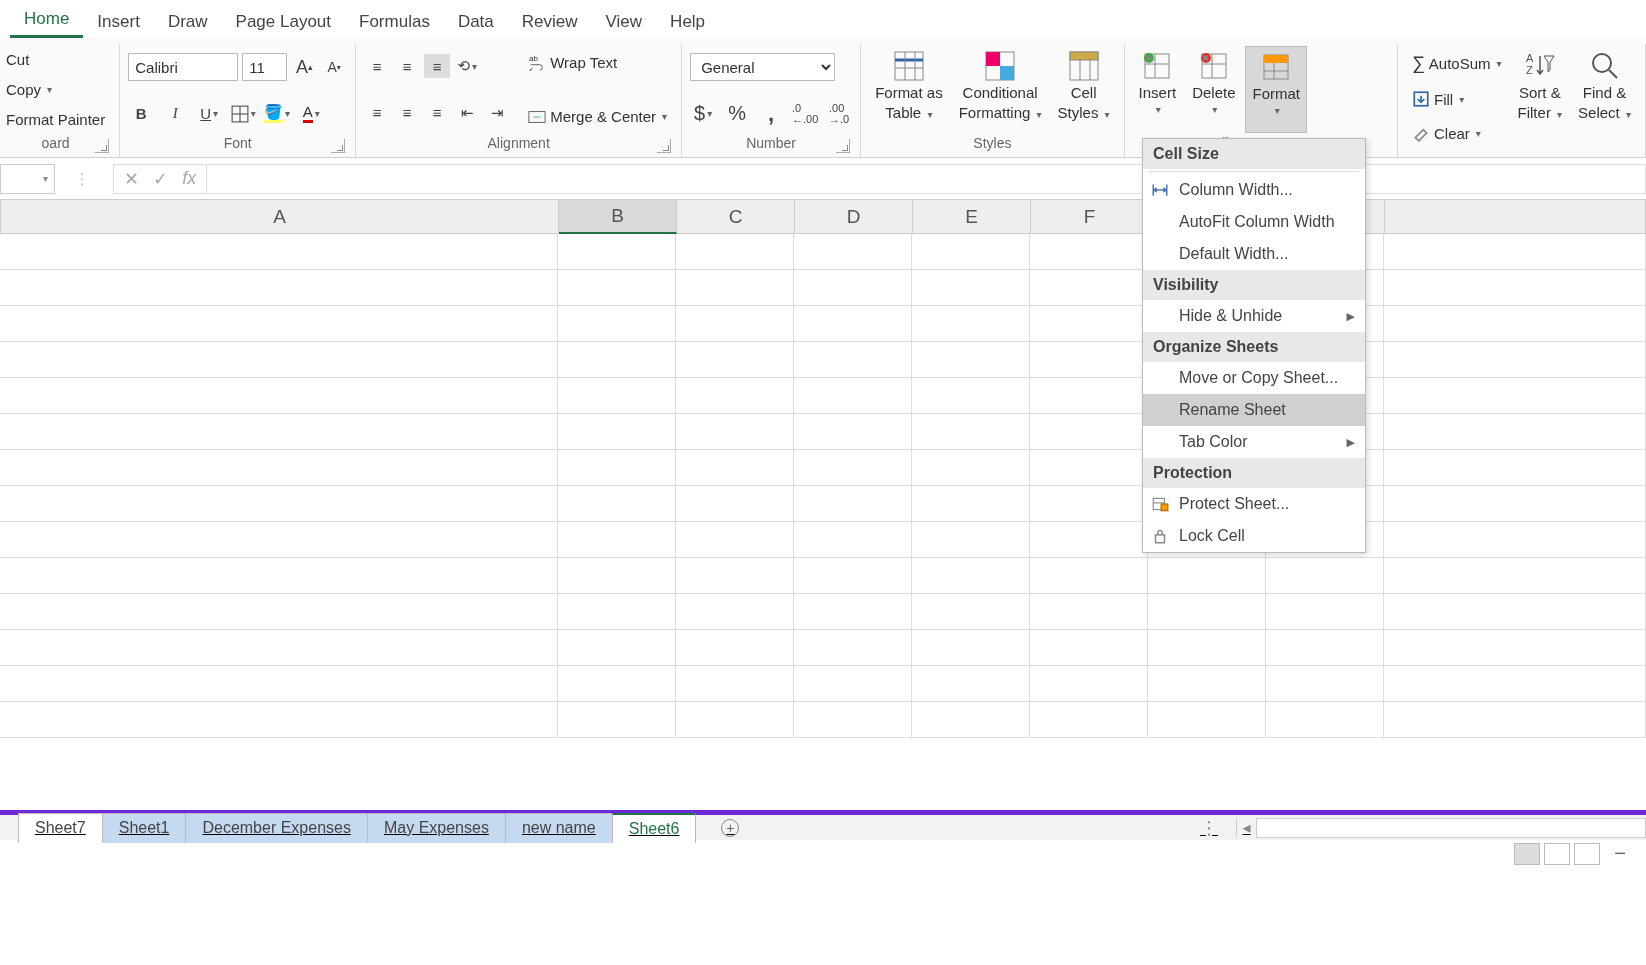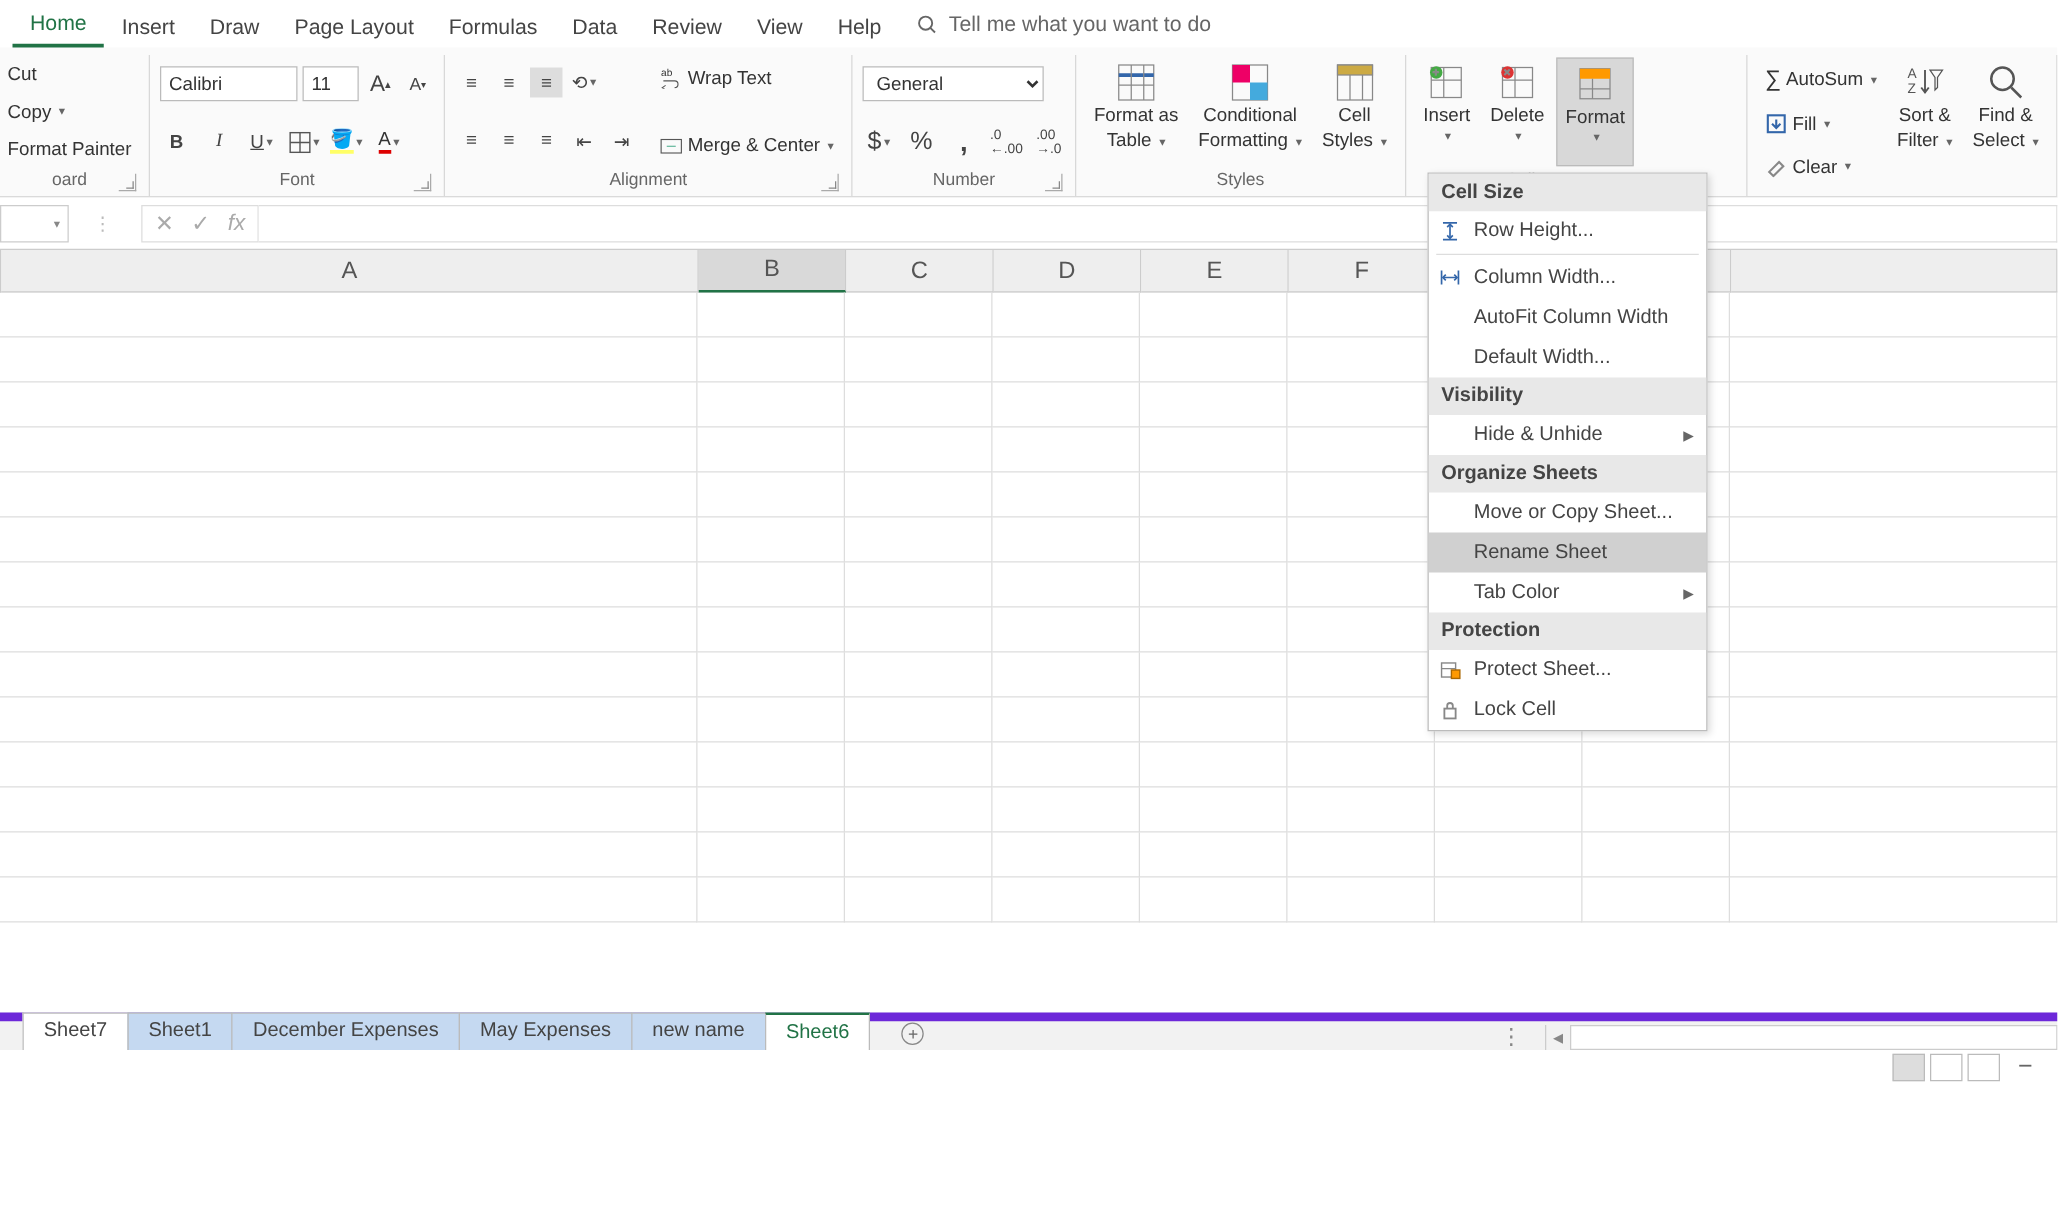--- a/index.html
+++ b/index.html
@@ -49,21 +49,21 @@
 .corner { background: #eee; border-right: 1px solid #ccc; border-bottom: 1px solid #ccc; }
 .ch { border-right: 1px solid #ccc; border-bottom: 1px solid #ccc; background: #eee; display: flex; align-items: center; justify-content: center; font-size: 19px; color: #555; }
 .ch.sel { background: #d9d9d9; border-bottom: 2px solid #217346; }
 .rows { }
 .grow { display: flex; height: 36px; }
 .cell { border-right: 1px solid #ddd; border-bottom: 1px solid #ddd; font-size: 20px; padding: 4px 8px; text-align: right; position: relative; }
 .cell.sel { outline: 2px solid #217346; outline-offset: -1px; background: #fff; z-index: 2; }
 .cell.sel::after { content: ''; position: absolute; right: -3px; bottom: -3px; width: 6px; height: 6px; background: #217346; }
 
 
-.sheettabs { position: absolute; bottom: 125px; left: 0; right: 0; display: flex; align-items: flex-end; height: 30px; border-top: 7px solid #6d28d9; background: #f2f2f2; }
+.sheettabs { position: absolute; bottom: 125px; left: 0; right: 0; display: flex; align-items: center; height: 30px; border-top: 5px solid #6d28d9; background: #f2f2f2; text-decoration: underline; }
 .sheettabs-inner { display: flex; margin-left: 18px; }
 .stab { padding: 5px 16px; font-size: 16px; border: 1px solid #bbb; border-bottom: none; background: #fff; color: #444; margin-right: -1px; cursor: pointer; }
 .stab.blue { background: #c5d9f1; }
 .stab.active { border-top: 2px solid #217346; color: #217346; font-weight: 500; background: #fff; }
 .newsheet { width: 30px; height: 26px; display: flex; align-items: center; justify-content: center; margin-left: 20px; cursor: pointer; }
 .newsheet-ico { width: 18px; height: 18px; border: 1px solid #888; border-radius: 50%; display: flex; align-items: center; justify-content: center; font-size: 14px; color: #666; }
 .taboverflow { margin-left: auto; margin-right: 10px; color: #888; font-size: 18px; cursor: pointer; padding: 0 8px; }
 .hscroll-start { width: 20px; border-left: 1px solid #ccc; display: flex; align-items: center; justify-content: center; color: #888; }
 .hscroll { width: 390px; height: 20px; border: 1px solid #ccc; background: #fff; }
 
@@ -93,27 +93,20 @@
 <div class="tabs">
   <div class="tab active">Home</div>
   <div class="tab">Insert</div>
   <div class="tab">Draw</div>
   <div class="tab">Page Layout</div>
   <div class="tab">Formulas</div>
   <div class="tab">Data</div>
   <div class="tab">Review</div>
   <div class="tab">View</div>
   <div class="tab">Help</div>
-  <div class="tellme">
-    <svg class="ico16" viewBox="0 0 24 24" fill="none" stroke="#666" stroke-width="2">
-        <circle cx="10" cy="10" r="7"></circle>
-        <line x1="20" y1="20" x2="15" y2="15"></line>
-      </svg>
-    <span>Tell me what you want to do</span>
-  </div>
 </div>
 
 <div class="ribbon">
 
   <div class="group" style="padding-left:0">
     <div class="group-body">
       <div class="stack">
         <div class="btn">
             <span>Cut</span>
           </div>
@@ -538,31 +531,20 @@
         <div class="cell" style="width: 118px;"></div>
         <div class="cell" style="width: 118px;"></div>
         <div class="cell" style="width: 118px;"></div>
         <div class="cell" style="flex: 1 1 0%;"></div>
       </div>
     </div>
 </div>
 
 <div class="menu">
   <div class="menu-hdr">Cell Size</div>
-  <div class="menu-item">
-    <span class="mi-ico">
-        <svg class="ico16" viewBox="0 0 16 16" fill="none" stroke="#36a" stroke-width="1.2">
-          <line x1="3" y1="2" x2="13" y2="2"></line>
-          <line x1="3" y1="14" x2="13" y2="14"></line>
-          <line x1="8" y1="3" x2="8" y2="13"></line>
-          <path d="M6 5 l2 -2 l2 2 M6 11 l2 2 l2 -2"></path>
-        </svg>
-      </span>
-    <span class="mi-txt">Row Height...</span>
-  </div>
   <div class="menu-sep"></div>
   <div class="menu-item">
     <span class="mi-ico">
         <svg class="ico16" viewBox="0 0 16 16" fill="none" stroke="#36a" stroke-width="1.2">
           <line x1="2" y1="3" x2="2" y2="13"></line>
           <line x1="14" y1="3" x2="14" y2="13"></line>
           <line x1="3" y1="8" x2="13" y2="8"></line>
           <path d="M5 6 l-2 2 l2 2 M11 6 l2 2 l-2 2"></path>
         </svg>
       </span>

